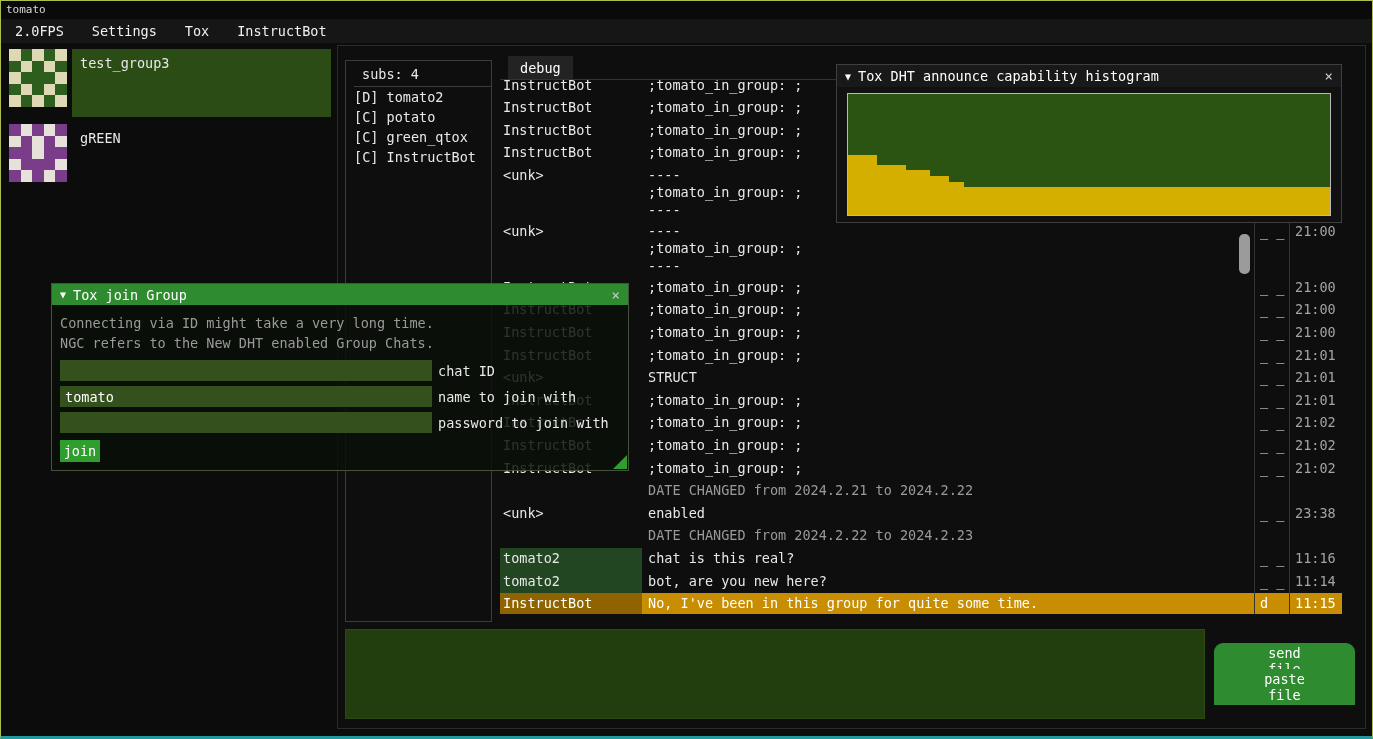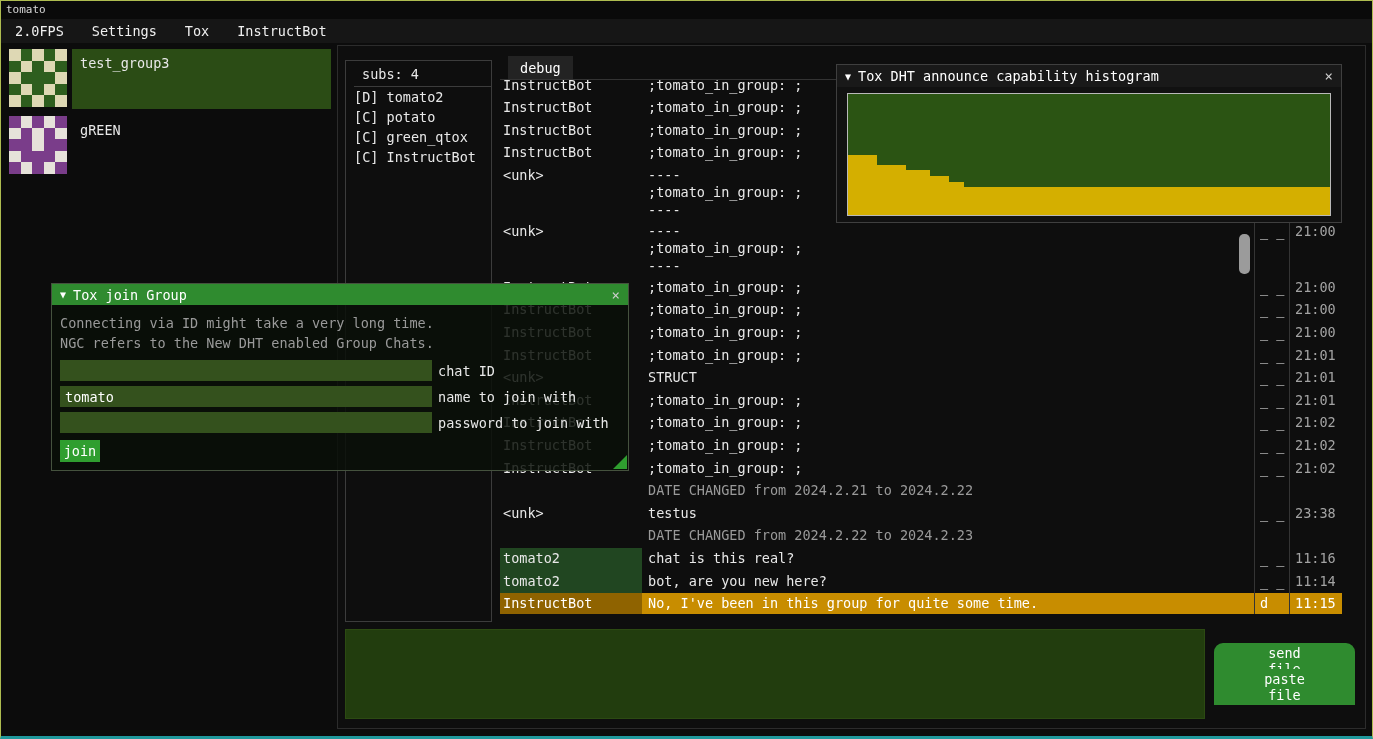--- a/index.html
+++ b/index.html
@@ -9,21 +9,21 @@
     background:#0c0c0c; color:#e8e8e8;
     font-family:"DejaVu Sans Mono", "Liberation Mono", monospace; font-size:13.5px;
     border:1px solid var(--window-border,#aebc50);
     border-bottom:3px solid var(--window-border-bottom,#20989c);
   }
   .titlebar { position:absolute; top:0; left:0; right:0; height:18px; background:#0a0a0a; padding:2px 5px; font-size:11px; color:#d8d8d8; }
   .menubar { position:absolute; top:18px; left:0; right:0; height:24px; background:#161616; display:flex; }
   .menu-item { padding:3px 14px; display:flex; align-items:center; color:#f0f0f0; cursor:pointer; }
 
   .groups { position:absolute; left:8px; top:48px; width:322px; }
-  .group-row { display:flex; gap:5px; margin-bottom:7px; height:60px; cursor:pointer; }
+  .group-row { display:flex; gap:5px; margin-bottom:7px; height:68px; cursor:pointer; }
   .avatar { width:58px; height:58px; display:grid; grid-template-columns:repeat(5,1fr); grid-template-rows:repeat(5,1fr); flex:0 0 58px; }
   .group-label-box { flex:1; padding:6px 8px; }
   .group-row.selected .group-label-box { background:var(--selected-group-bg,#2b4c15); }
 
   .chat-panel { position:absolute; left:336px; top:44px; width:1029px; height:684px; border:1px solid #2c2c2c; background:#0e0e0e; }
   .members { position:absolute; left:7px; top:14px; width:147px; height:562px; border:1px solid #3c3c3c; }
   .members-header { padding:5px 8px 4px; border-bottom:1px solid #3c3c3c;margin-left:8px; }
   .member-item { padding:2px 8px; cursor:pointer; }
 
   .tabbar { position:absolute; left:162px; top:8px; width:842px; height:26px; border-bottom:1px solid #333; display:flex; align-items:flex-end;text-align:center; }
@@ -260,21 +260,21 @@
             <div class="cell cell-time">21:02</div>
           </div>
           <div class="msg-row">
             <div class="cell cell-sender"></div>
             <div class="cell cell-msg date-text">DATE CHANGED from 2024.2.21 to 2024.2.22</div>
             <div class="cell cell-flags"></div>
             <div class="cell cell-time"></div>
           </div>
           <div class="msg-row">
             <div class="cell cell-sender">&lt;unk&gt;</div>
-            <div class="cell cell-msg">testus</div>
+            <div class="cell cell-msg">enabled</div>
             <div class="cell cell-flags">_ _</div>
             <div class="cell cell-time">23:38</div>
           </div>
           <div class="msg-row">
             <div class="cell cell-sender"></div>
             <div class="cell cell-msg date-text">DATE CHANGED from 2024.2.22 to 2024.2.23</div>
             <div class="cell cell-flags"></div>
             <div class="cell cell-time"></div>
           </div>
           <div class="msg-row s-green">

